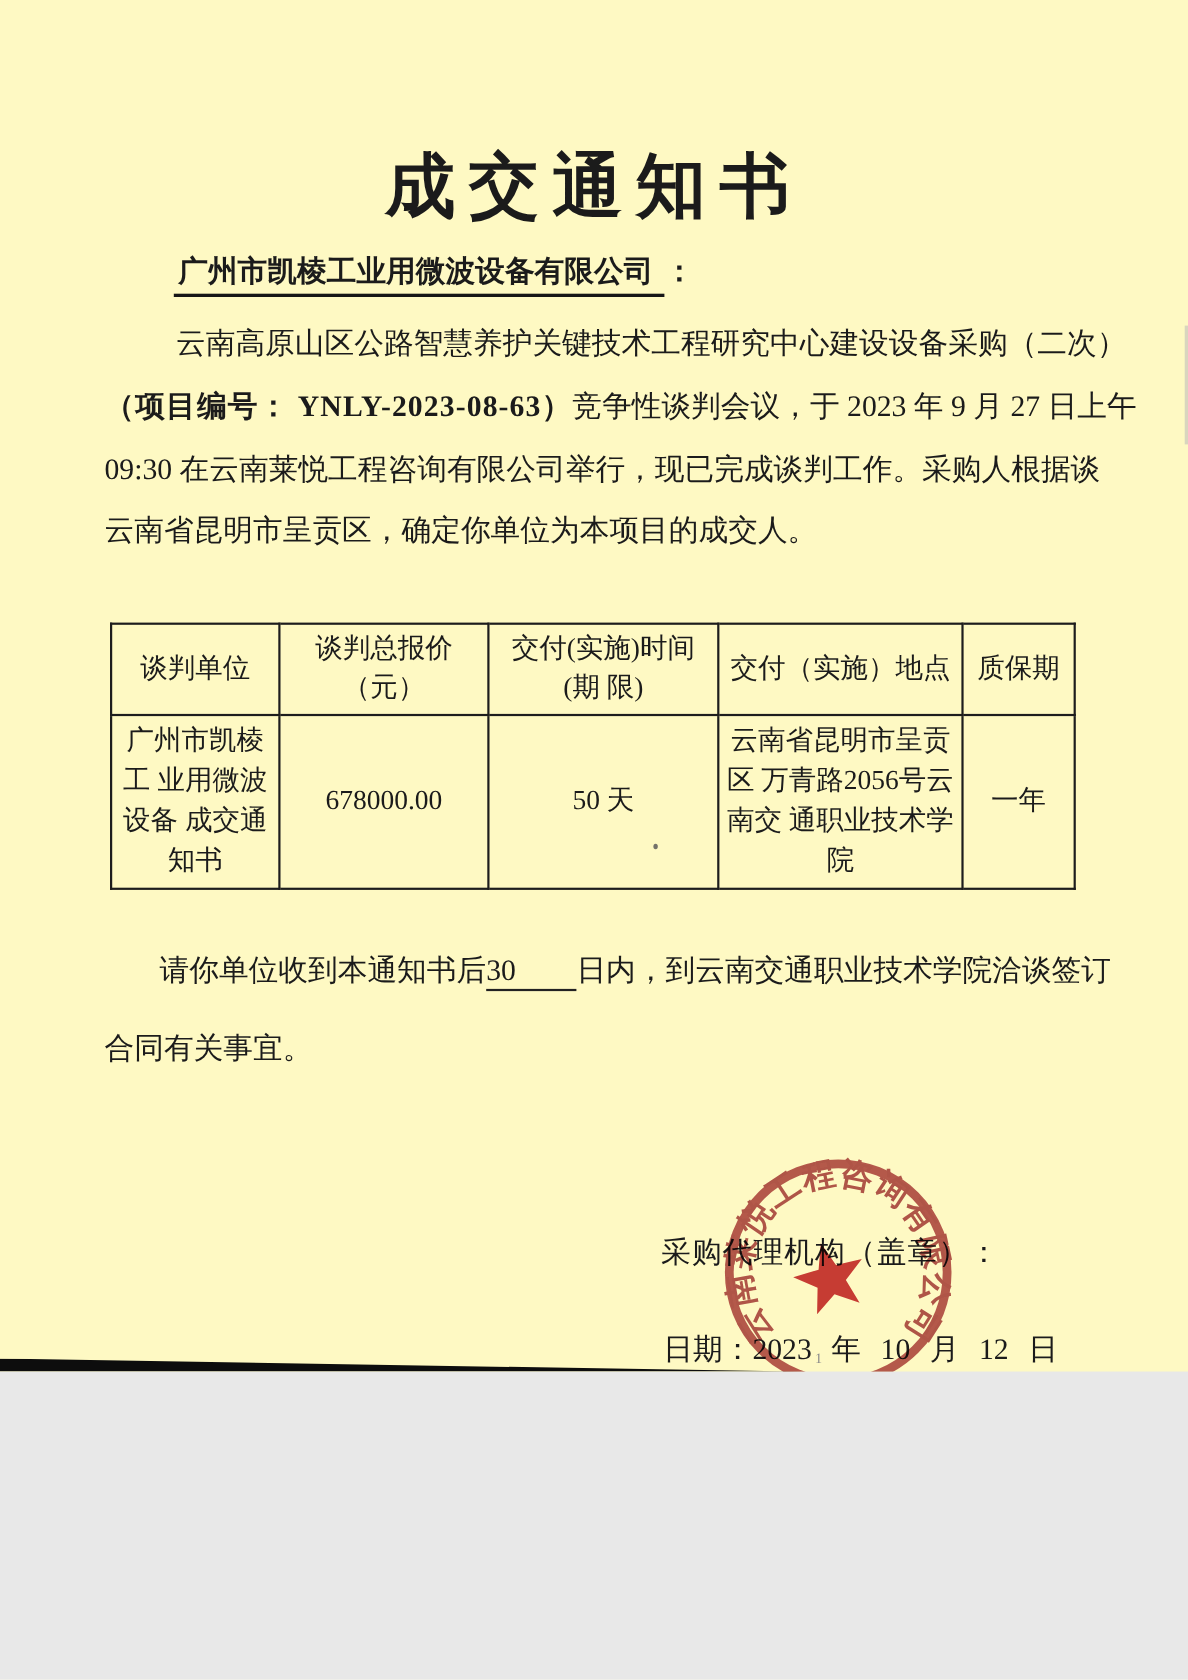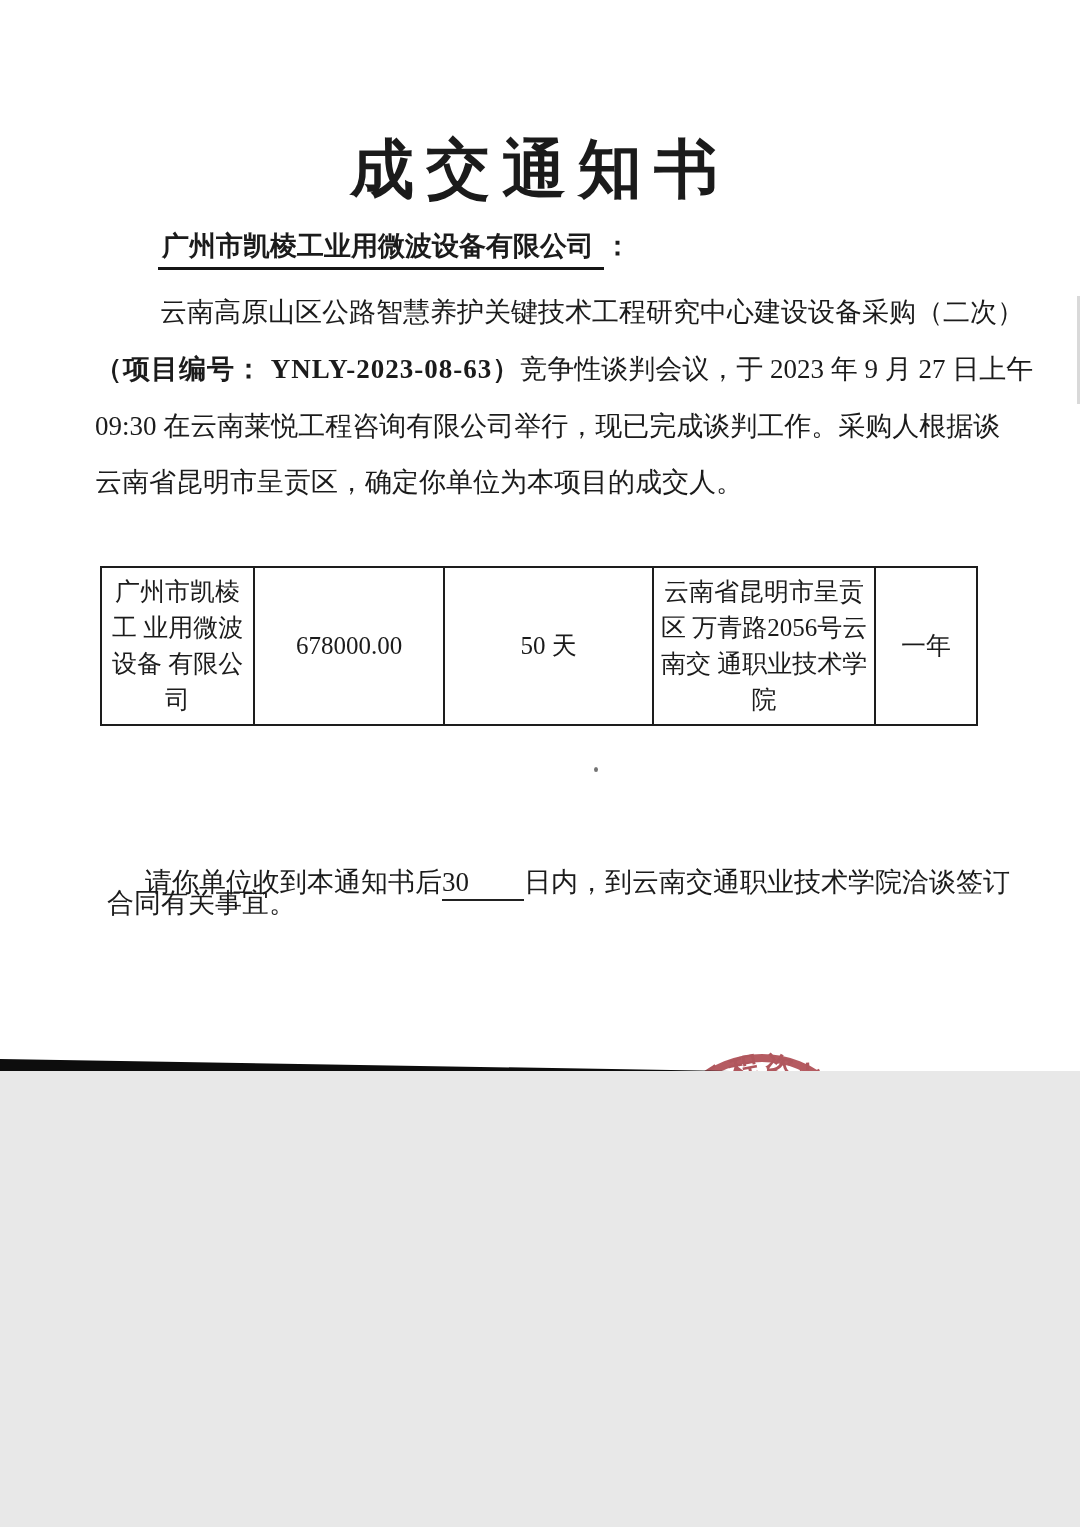--- a/index.html
+++ b/index.html
@@ -1,20 +1,20 @@
 <!DOCTYPE html>
 <html><head>
 <meta charset="utf-8">
 <style>
   html,body{margin:0;padding:0;background:#e8e8e8;}
   #page{
     position:relative;
-    width:1080px;height:1071px;
+    width:1080px;height:1247px;
     margin:0 auto;
-    background:#ffffff;
+    background:#fef9c3;
     overflow:hidden;
     font-family:"Liberation Serif","DejaVu Serif",serif;
     color:#1b1b1b;
   }
   .abs{position:absolute;white-space:nowrap;}
   #doc-title{
     left:0;right:0;top:126px;
     text-align:center;
     font-size:64px;font-weight:900;
     letter-spacing:12px;
@@ -45,21 +45,21 @@
     text-align:center;vertical-align:middle;
     font-size:25px;line-height:1.45;
     padding:4px 6px;
     white-space:normal;
   }
   #award-table tr.hdr td{height:72px;}
   #award-table tr.bdy td{height:148px;}
 
   .closing-line{font-size:27px;}
   #closing-line-1{left:145px;top:864px;}
-  #closing-line-2{left:95px;top:885px;margin-left:12px;}
+  #closing-line-2{left:95px;top:935px;}
   #days-blank{
     display:inline-block;width:82px;
     border-bottom:2.5px solid #222;
     padding-bottom:1px;
   }
 
   #footer-agency{left:601px;top:1120px;font-size:27px;letter-spacing:1px;}
   #footer-date{left:603px;top:1208px;font-size:27px;word-spacing:11px;}
   #page-number{left:741px;top:1227px;font-size:13px;color:#8a8a8a;}
 
@@ -110,22 +110,29 @@
 
   <table id="award-table">
     <colgroup>
       <col style="width:153px">
         <col style="width:190px">
         <col style="width:209px">
         <col style="width:222px">
         <col style="width:102px">
     </colgroup>
     <tbody>
+        <tr class="hdr">
+      <td>谈判单位</td>
+      <td>谈判总报价 （元）</td>
+      <td>交付(实施)时间(期 限)</td>
+      <td>交付（实施）地点</td>
+      <td>质保期</td>
+    </tr>
     <tr class="bdy">
-      <td>广州市凯棱工 业用微波设备 有限公司</td>
+      <td>广州市凯棱工 业用微波设备 成交通知书</td>
       <td>678000.00</td>
       <td>50 天</td>
       <td>云南省昆明市呈贡区 万青路2056号云南交 通职业技术学院</td>
       <td>一年</td>
     </tr>
   </tbody>
     </table>
 
   <div class="abs closing-line" id="closing-line-1">
     <span>请你单位收到本通知书后</span><span id="days-blank">30</span><span>日内，到云南交通职业技术学院洽谈签订</span>

